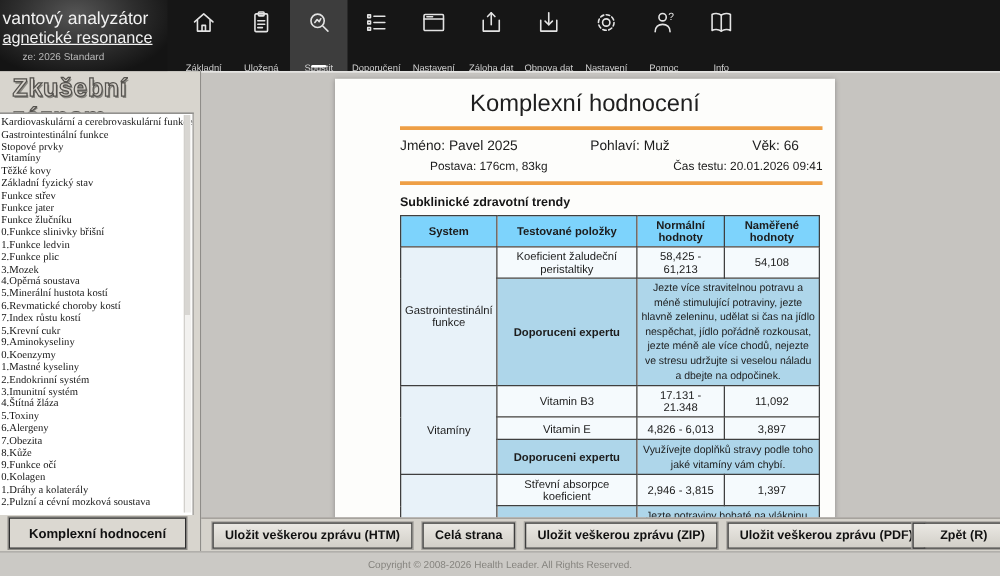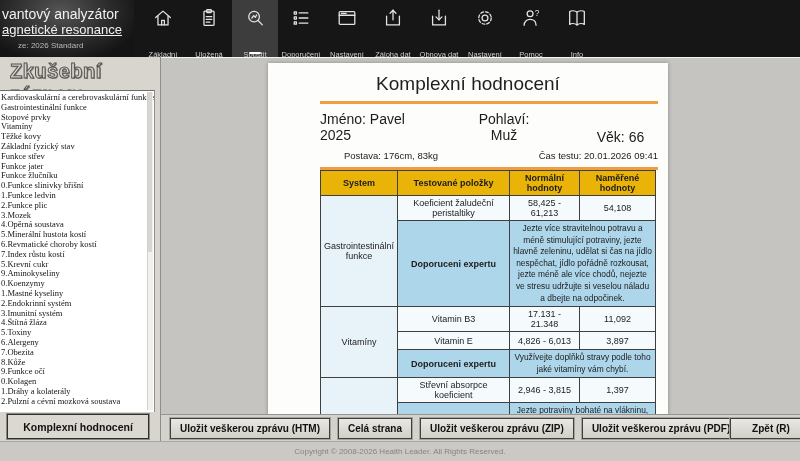--- a/index.html
+++ b/index.html
@@ -42,32 +42,32 @@
     color:#111;display:flex;align-items:center;justify-content:center;cursor:pointer;}
   
   .main{position:absolute;left:161px;top:57px;width:639px;height:357px;background:#c6c4c0;
     border-top:1px solid #f4f4f2;overflow:hidden;box-sizing:border-box;}
   .page{position:absolute;left:107px;top:5px;width:400px;min-height:420px;background:#fdfdfb;
     box-shadow:0 0 4px rgba(0,0,0,0.3);padding-bottom:30px;}
   .page-title{text-align:center;font-size:19px;color:#1f1f1f;margin-top:10px;}
   .pcontent{margin-left:52px;margin-right:10px;}
   .orange{height:3px;background:#ee9f45;margin-top:6px;}
   .orange.second{margin-top:5px;}
-  .info-row{display:flex;font-size:14px;color:#1c1c1c;margin-top:7px;gap:44px;}
+  .info-row{display:flex;font-size:11px;color:#1c1c1c;margin-top:7px;gap:44px;}
   .info-row .c1{width:42%;}
   .info-row .c2{width:28%;text-align:center;}
-  .info-row .c3{width:30%;text-align:center;margin-top:18px;}
+  .info-row .c3{width:30%;text-align:center;}
   .info-row2{display:flex;font-size:9.5px;color:#1c1c1c;margin-top:5px;margin-bottom:6px;padding-left:24px;}
   .info-row2 .c1{width:50%;}
   .info-row2 .c3{width:50%;text-align:right;}
   .sec-head{font-size:10px;font-weight:bold;color:#161616;margin:9px 0 4px 0;}
   table.report{border-collapse:collapse;width:335px;font-size:9px;color:#1c1c1c;table-layout:fixed;}
   table.report th,table.report td{border:1px solid #3f3f3f;padding:2px 3px;text-align:center;
     vertical-align:middle;overflow:hidden;}
-  table.report th{background:#eab308;height:15px;font-size:9px;}
+  table.report th{background:#7dd3fc;height:15px;font-size:9px;}
   td.sys{background:#e8f2f9;}
   td.item,td.val{background:#f5fafd;height:13px;}
   td.advl{background:#aed6ea;font-weight:bold;}
   td.advt{background:#aed6ea;text-align:left;font-size:8.4px;line-height:1.38;padding:3px 4px;}
   
   .bottombar{position:absolute;left:161px;top:414px;width:639px;height:27px;background:#d5d2cb;
     border-top:1px solid #97948f;box-sizing:border-box;display:flex;align-items:center;
     gap:8px;padding-left:9px;}
   .bb-btn{height:21px;background:linear-gradient(#eae8e3,#d2cfc8);border:1px solid #3f3f3f;
     box-shadow:0 0 0 1px #a5a39e;font-size:10px;font-weight:bold;color:#111;padding:0 9px;
@@ -241,20 +241,21 @@
       <div class="info-row">
         <span class="c1">Jméno: Pavel 2025</span>
         <span class="c2">Pohlaví: Muž</span>
         <span class="c3">Věk: 66</span>
       </div>
       <div class="info-row2">
         <span class="c1">Postava: 176cm, 83kg</span>
         <span class="c3">Čas testu: 20.01.2026 09:41</span>
       </div>
       <div class="orange second"></div>
+      <div class="sec-head">Subklinické zdravotní trendy</div>
 
       <table class="report">
         <colgroup>
             <col style="width:77px">
             <col style="width:112px">
             <col style="width:70px">
             <col style="width:76px">
           </colgroup>
         <tbody>
             <tr>

